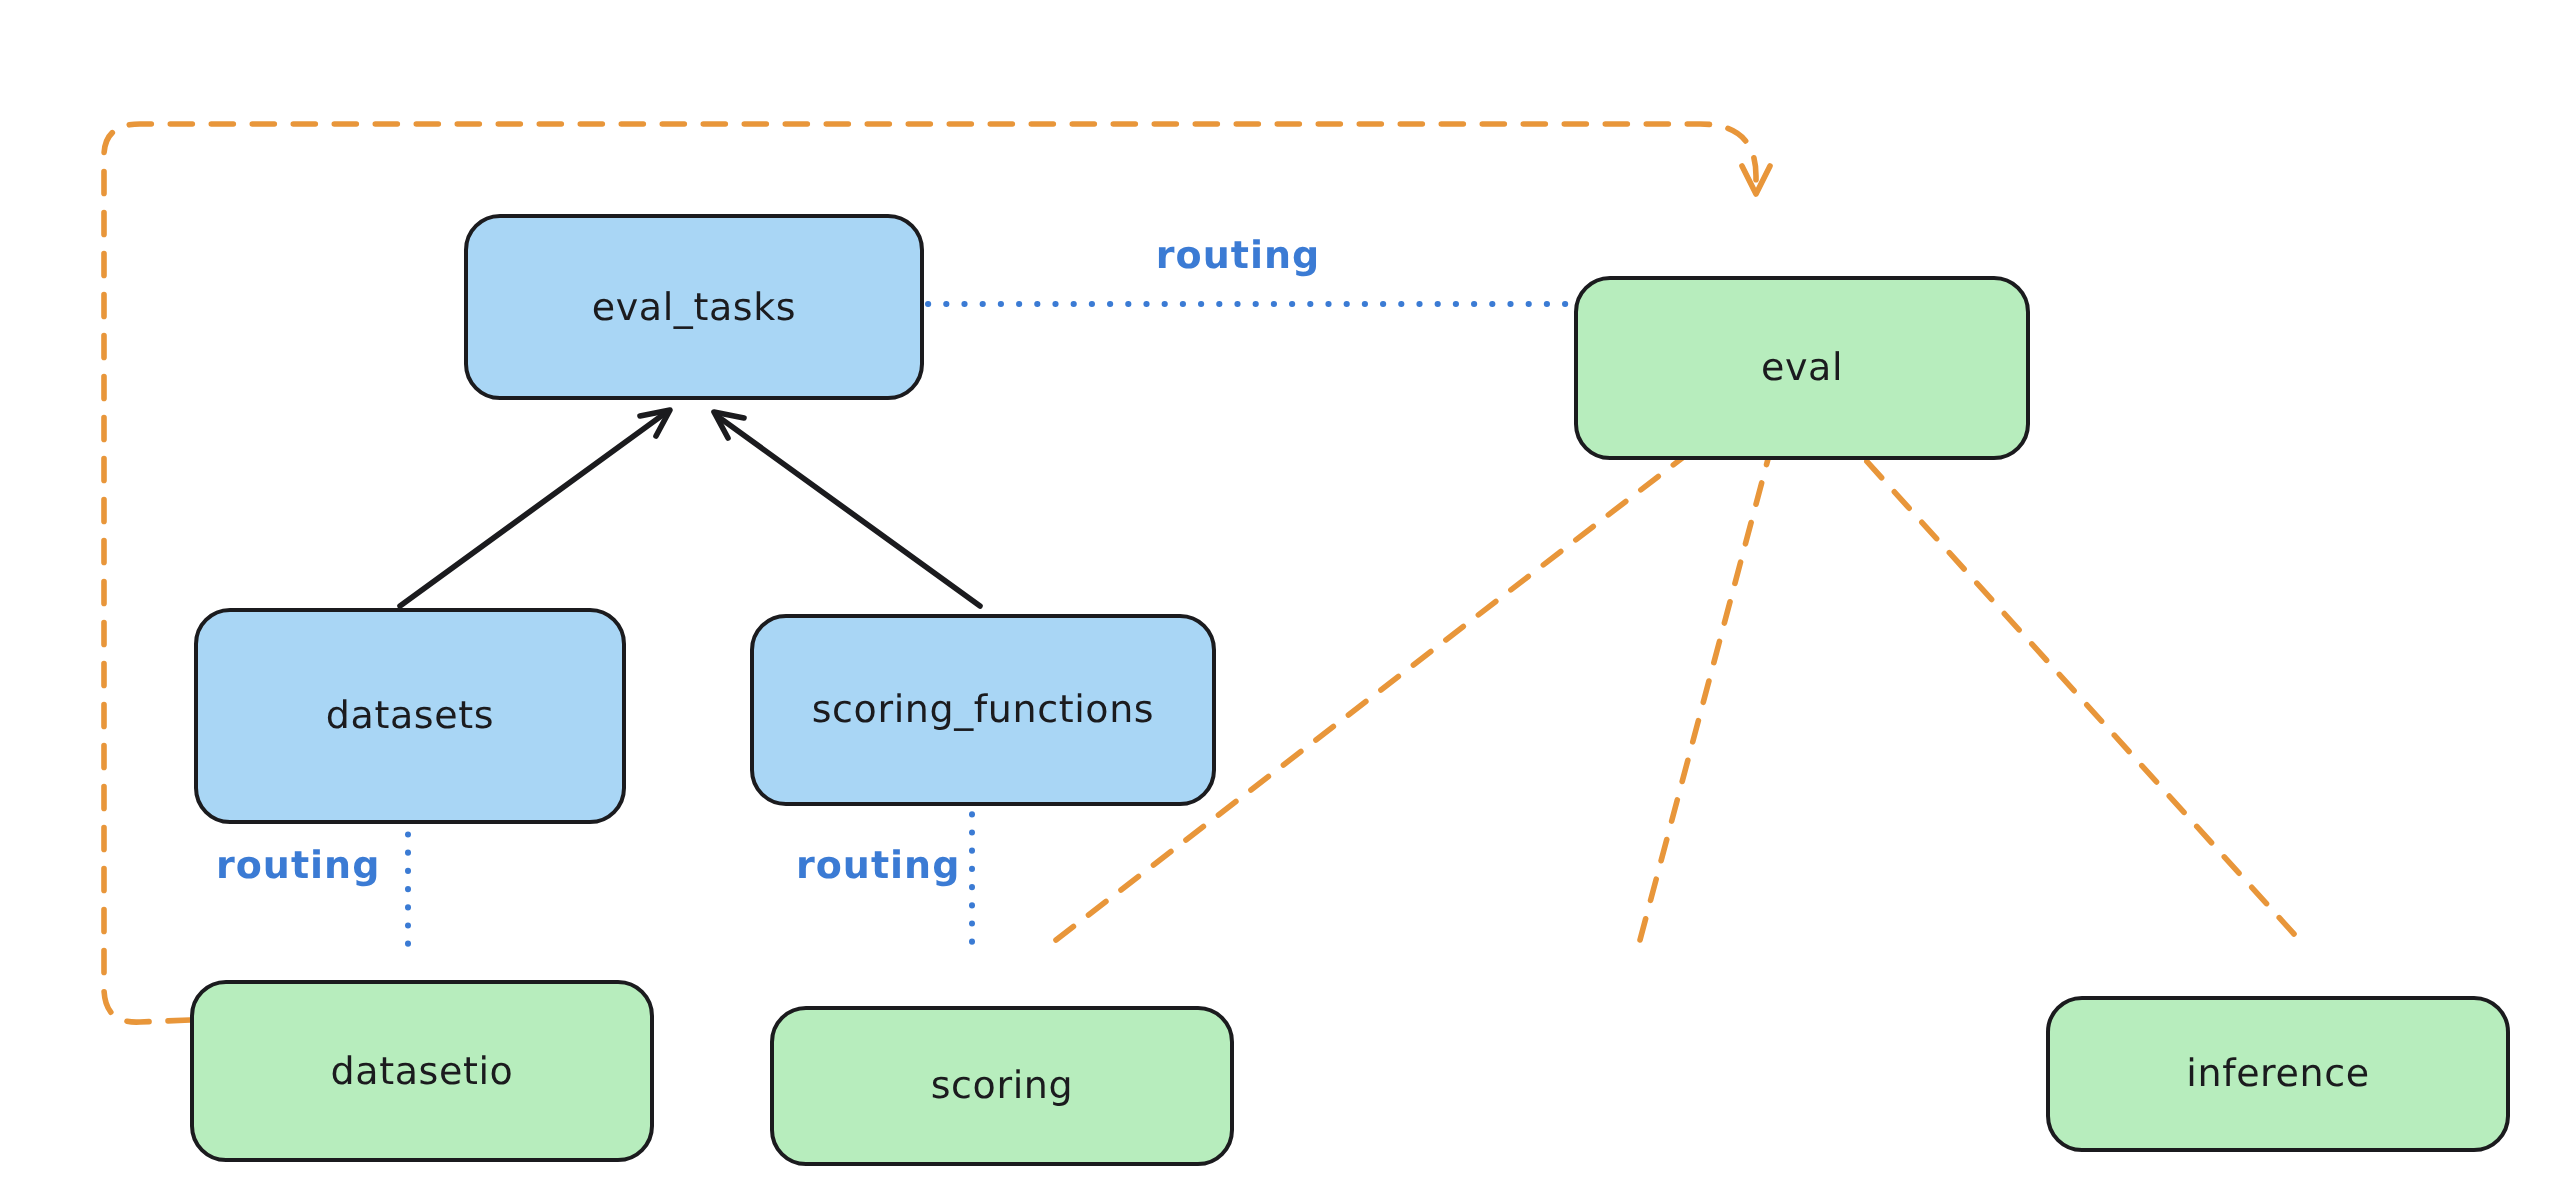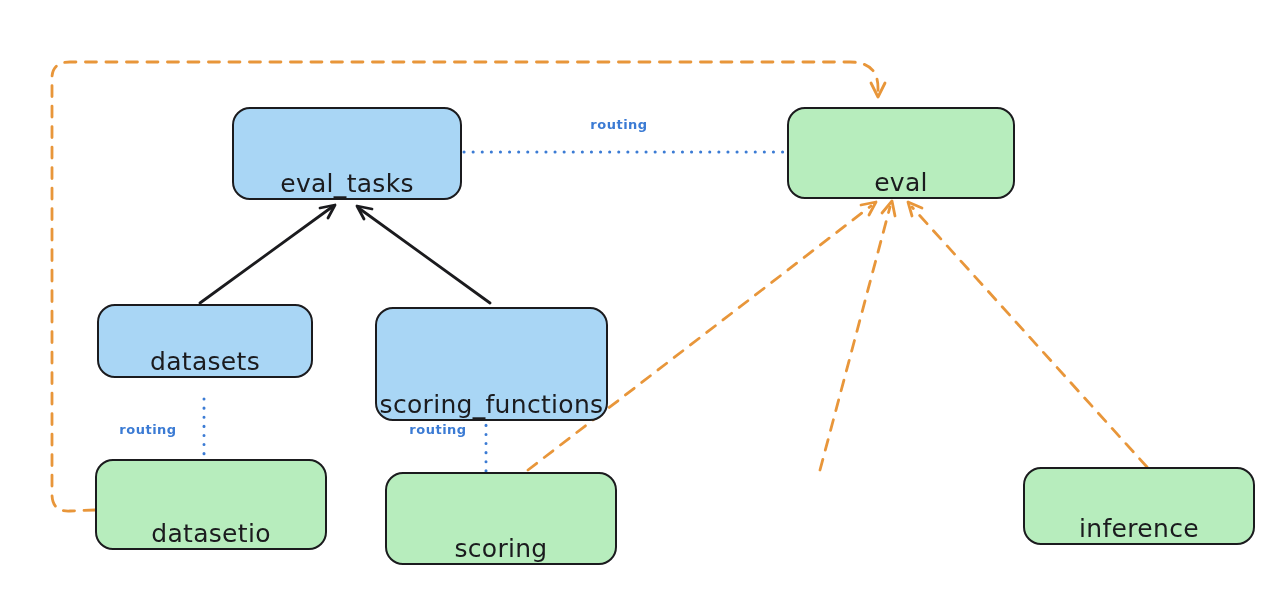--- a/index.html
+++ b/index.html
@@ -15,43 +15,43 @@
     position: absolute;
     left: 0; top: 0;
     width: 1280px; height: 596px;
   }
   .node {
     position: absolute;
     box-sizing: border-box;
     border: 2.5px solid #1b1b1e;
     border-radius: 18px;
     display: flex;
-    align-items: flex-end;
+    align-items: center;
     justify-content: center;
-    font-size: 25px;
+    font-size: 19px;
     color: #1b1b1e;
     letter-spacing: 0.3px;
   }
   .node.blue  { background: #a9d6f5; }
-  .node.green { background: #b7edbd; }
+  .node.green { background: #b7edbd; margin-top: 31px; }
 
   .pos-eval-tasks        { left: 232px;  top: 107px; width: 230px; height: 93px; }
   .pos-eval              { left: 787px;  top: 107px; width: 228px; height: 92px; }
-  .pos-datasets          { left: 97px;   top: 304px; width: 216px; height: 74px; }
-  .pos-scoring-functions { left: 375px;  top: 307px; width: 233px; height: 114px; }
+  .pos-datasets          { left: 97px;   top: 304px; width: 216px; height: 108px; }
+  .pos-scoring-functions { left: 375px;  top: 307px; width: 233px; height: 96px; }
   .pos-datasetio         { left: 95px;   top: 459px; width: 232px; height: 91px; }
-  .pos-scoring           { left: 385px;  top: 472px; width: 232px; height: 93px; }
+  .pos-scoring           { left: 385px;  top: 472px; width: 232px; height: 80px; }
   .pos-agents            { left: 708px;  top: 470px; width: 234px; height: 95px; }
   .pos-inference         { left: 1023px; top: 467px; width: 232px; height: 78px; }
 
   .routing-label {
     position: absolute;
     color: #3b7bd4;
     font-weight: bold;
-    font-size: 13px;
+    font-size: 19px;
     text-align: center;
     letter-spacing: 0.5px;
   }
   .routing-top  { left: 575px; top: 117px; width: 88px; }
   .routing-left { left: 108px; top: 422px; width: 80px; }
   .routing-mid  { left: 398px; top: 422px; width: 80px; }
 </style>
 </head>
 <body>
 

